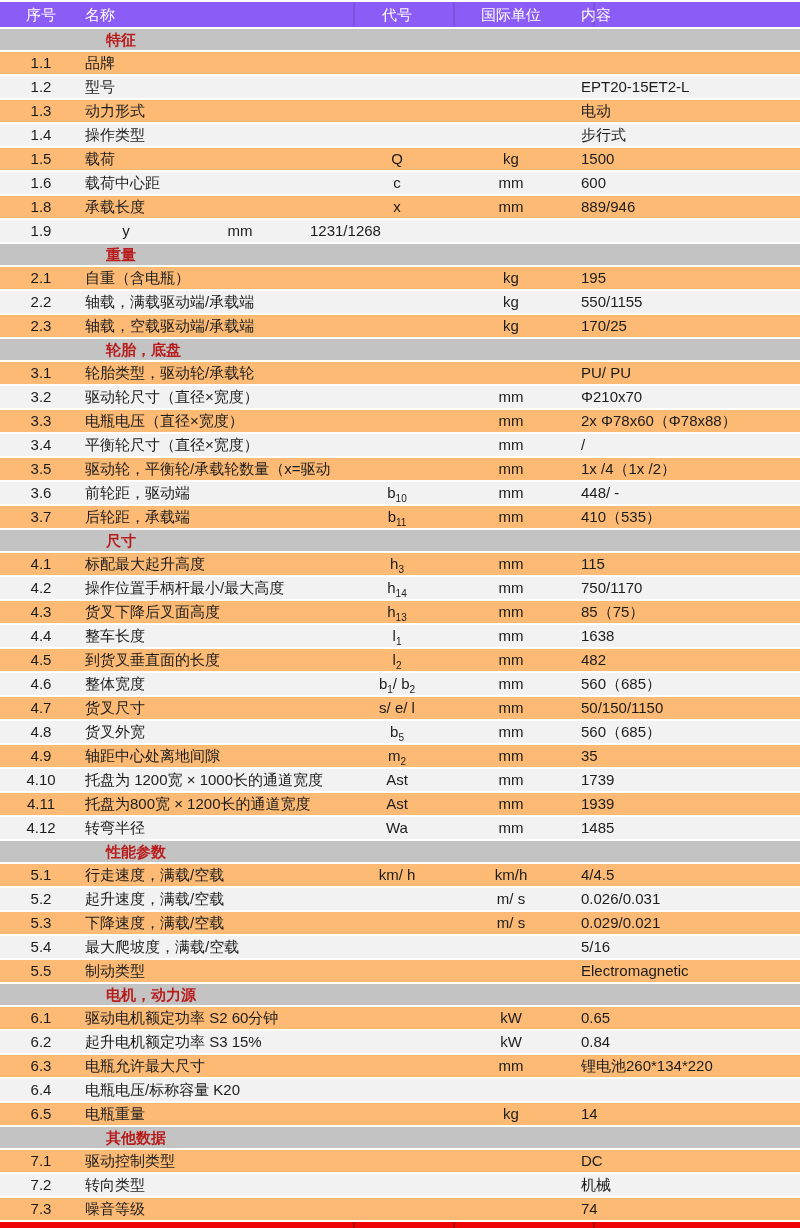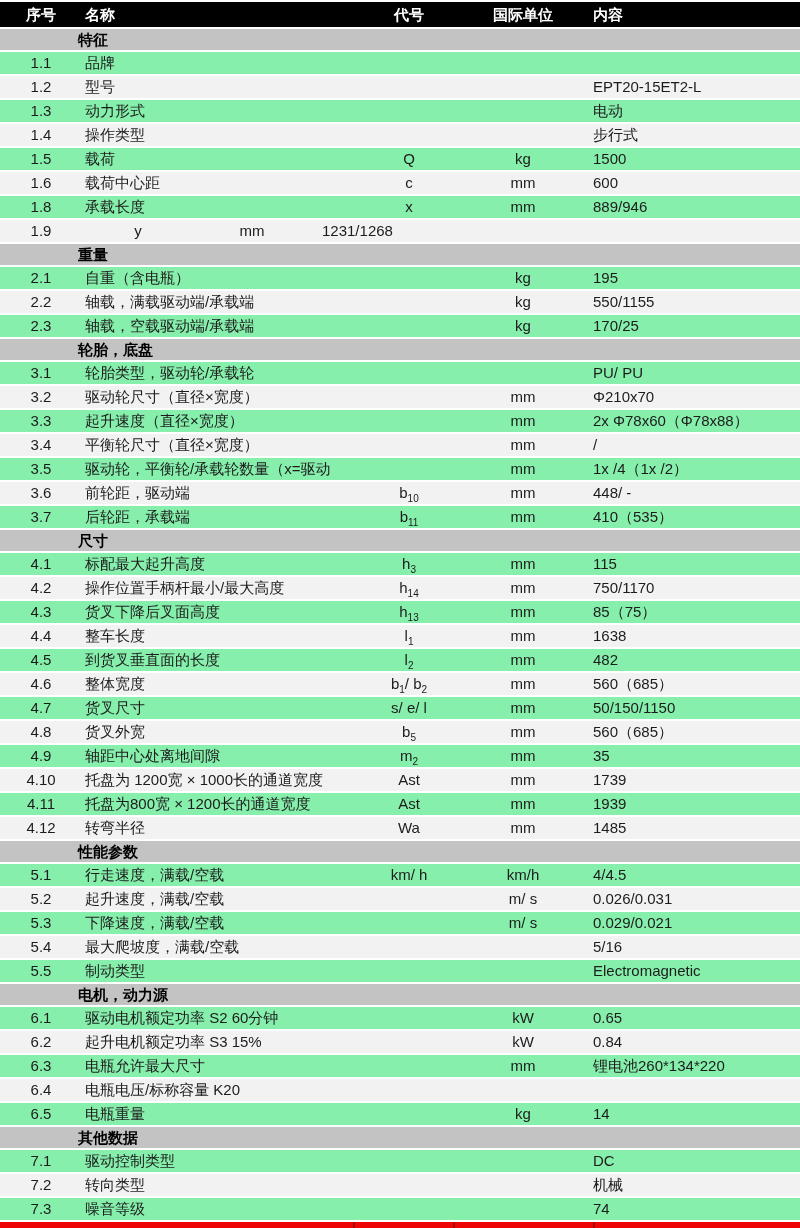--- a/index.html
+++ b/index.html
@@ -5,36 +5,36 @@
   html,body{margin:0;padding:0;background:#ffffff;}
   body{
     width:800px;
     font-family:"Liberation Sans","DejaVu Sans",sans-serif;
     color:#1c1c1c;
     -webkit-font-smoothing:antialiased;
   }
   .page{width:800px;padding-top:2px;display:flex;flex-direction:column;}
   
   .thead{
-    display:flex;height:25px;line-height:25px;background:#000000;color:#ffffff;
-    font-weight:bold;font-size:15px;margin-bottom:2px;position:relative;
+    display:flex;height:25px;line-height:25px;background:#8b5cf6;color:#ffffff;
+    font-weight:normal;font-size:15px;margin-bottom:2px;position:relative;
   }
   .thead .hdiv{position:absolute;top:0;bottom:0;width:2px;background:rgba(0,0,0,0.10);}
   
   .section{
-    height:21px;line-height:21px;background:#c3c3c3;color:#000000;
-    font-weight:bold;font-size:15px;padding-left:78px;margin-bottom:2px;
+    height:21px;line-height:21px;background:#c3c3c3;color:#b91c1c;
+    font-weight:bold;font-size:15px;padding-left:106px;margin-bottom:2px;
     box-sizing:border-box;
   }
   
-  .row{display:flex;height:22px;line-height:22px;font-size:15px;margin-bottom:2px;background:#86efac;}
+  .row{display:flex;height:22px;line-height:22px;font-size:15px;margin-bottom:2px;background:#fdba74;}
   .row.alt{background:#f2f2f2;}
   .c1{width:82px;text-align:center;flex:none;}
   .c2{width:271px;padding-left:3px;box-sizing:border-box;flex:none;white-space:nowrap;overflow:hidden;}
-  .c3{width:88px;text-align:center;flex:none;margin-left:12px;}
+  .c3{width:88px;text-align:center;flex:none;}
   .c4{width:140px;text-align:center;flex:none;}
   .c5{flex:1;text-align:left;}
   sub{font-size:10px;line-height:0;}
   
   .footer-bar{height:8px;background:#ee0404;position:relative;margin-top:0px;}
   .footer-bar .fdiv{position:absolute;top:0;bottom:0;width:2px;background:rgba(0,0,0,0.28);}
   .pos-353{left:353px;} .pos-453{left:453px;} .pos-593{left:593px;}
 </style>
 </head>
 <body>
@@ -140,21 +140,21 @@
       </div>
       <div class="row alt">
         <div class="c1">3.2</div>
         <div class="c2">驱动轮尺寸（直径×宽度）</div>
         <div class="c3"></div>
         <div class="c4">mm</div>
         <div class="c5">Φ210x70</div>
       </div>
       <div class="row">
         <div class="c1">3.3</div>
-        <div class="c2">起升速度（直径×宽度）</div>
+        <div class="c2">电瓶电压（直径×宽度）</div>
         <div class="c3"></div>
         <div class="c4">mm</div>
         <div class="c5">2x Φ78x60（Φ78x88）</div>
       </div>
       <div class="row alt">
         <div class="c1">3.4</div>
         <div class="c2">平衡轮尺寸（直径×宽度）</div>
         <div class="c3"></div>
         <div class="c4">mm</div>
         <div class="c5">/</div>

